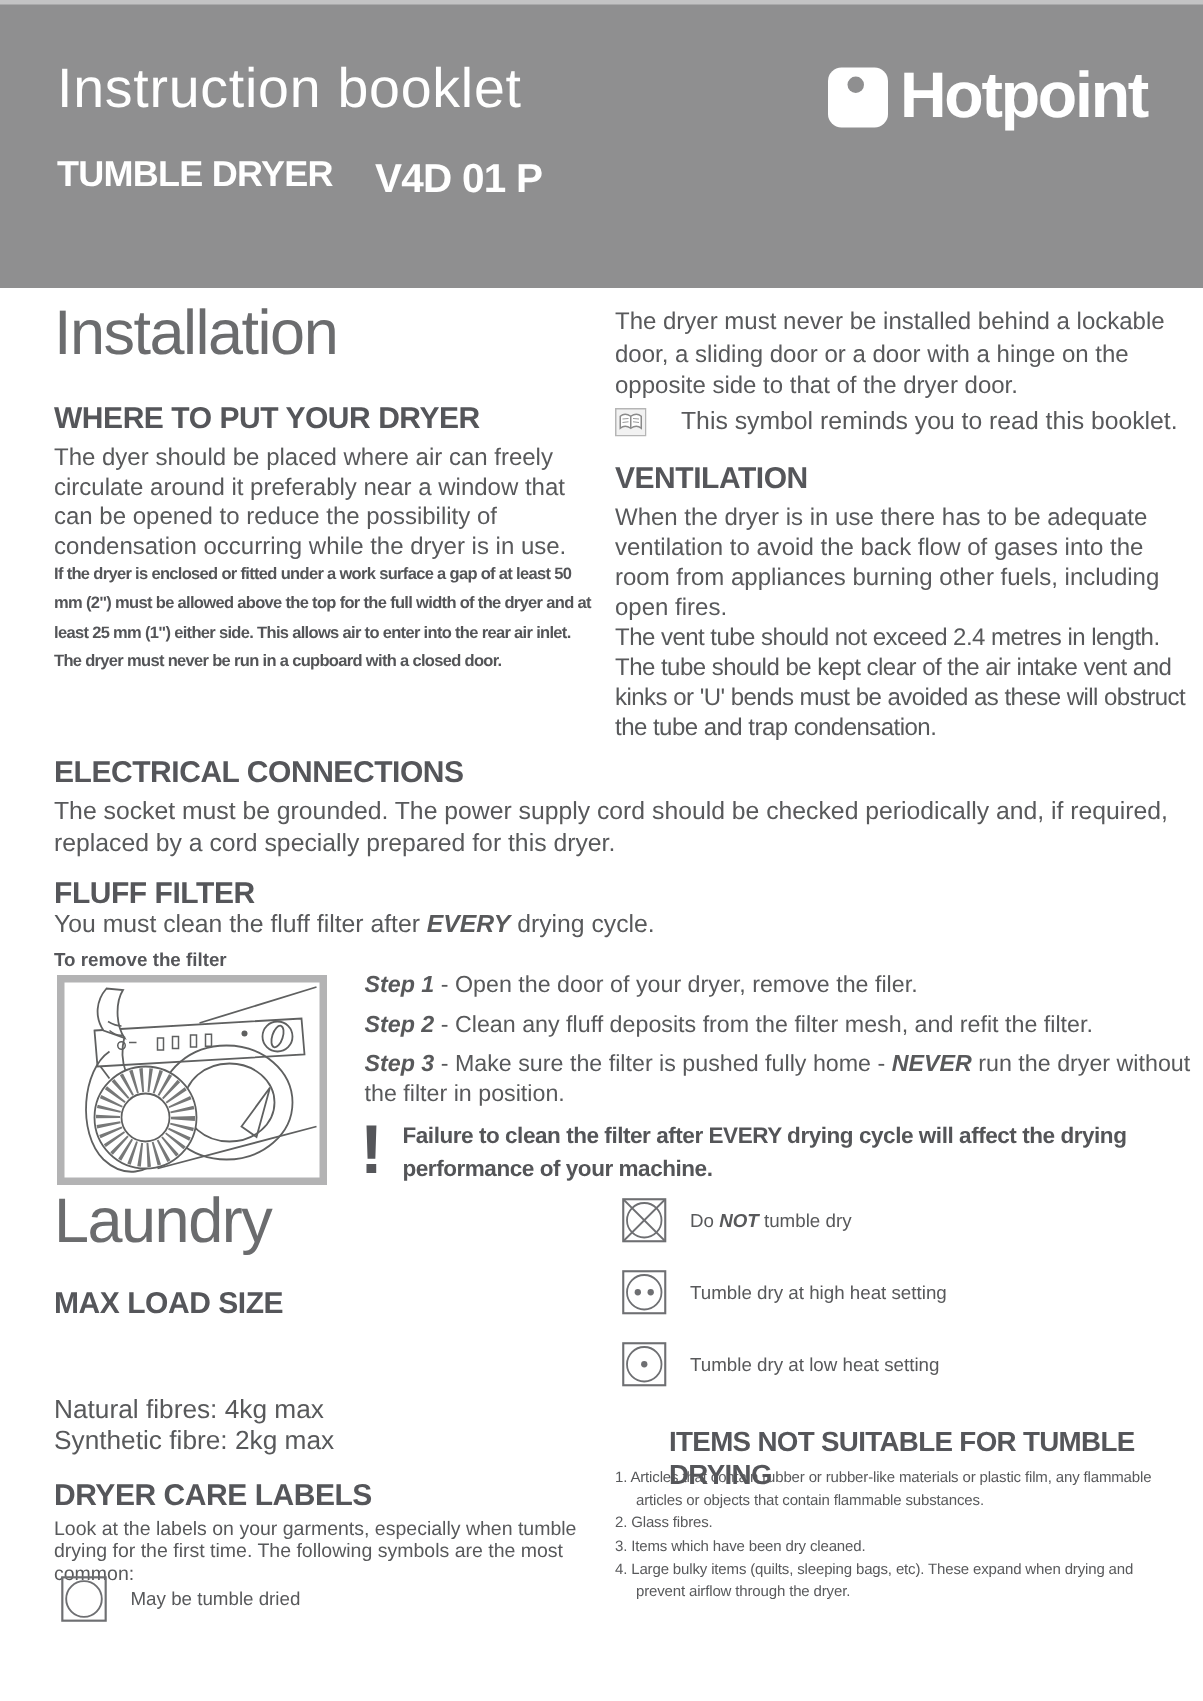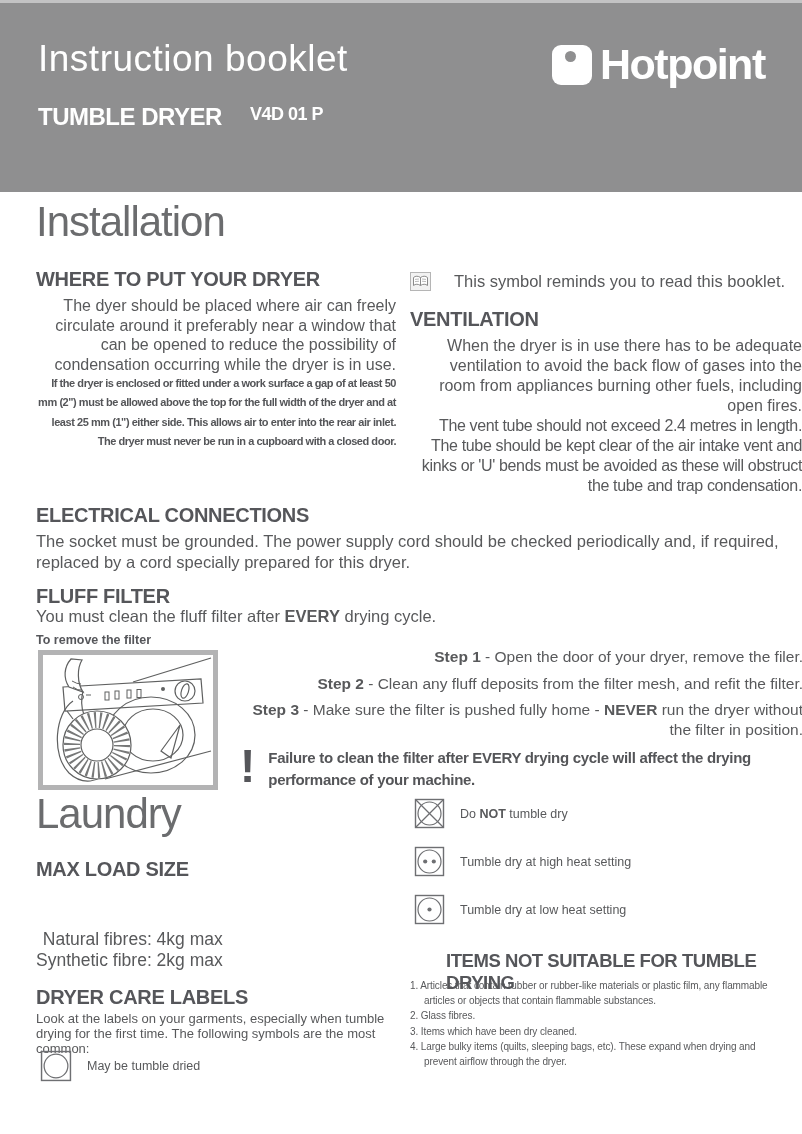--- a/index.html
+++ b/index.html
@@ -5,35 +5,35 @@
   html,body{margin:0;padding:0;background:#ffffff;}
   .page{position:relative;width:802px;height:1134px;background:#ffffff;overflow:hidden;
         font-family:"Liberation Sans","DejaVu Sans",sans-serif;color:#58595B;}
   
   .header{position:absolute;left:0;top:0;width:802px;height:192px;background:#8F8F90;}
   .top-edge{position:absolute;left:0;top:0;width:802px;height:3px;background:#C3C3C4;}
   .doc-title{position:absolute;left:38px;top:38px;font-size:37px;font-weight:400;
              letter-spacing:0.5px;color:#ffffff;}
   .product{position:absolute;left:38px;top:103px;font-size:24px;font-weight:bold;
            letter-spacing:-0.5px;color:#ffffff;}
-  .model{position:absolute;left:250px;top:104px;font-size:18px;font-weight:bold;
+  .model{position:absolute;left:250px;top:104px;font-size:27px;font-weight:bold;
          letter-spacing:-0.5px;color:#ffffff;}
   .brand{position:absolute;left:552px;top:42px;height:44px;}
   .brand-mark{position:absolute;left:0;top:3px;width:40px;height:40px;background:#ffffff;
               border-radius:9px;}
   .brand-dot{position:absolute;left:13px;top:6px;width:11px;height:11px;border-radius:50%;
              background:#8F8F90;}
   .brand-word{position:absolute;left:48px;top:-2px;font-size:43px;font-weight:bold;
               letter-spacing:-1.5px;color:#ffffff;}
   
   .h-big{position:absolute;font-size:42px;font-weight:400;color:#6B6C6E;letter-spacing:-1px;}
   .h-sec{position:absolute;font-size:20px;font-weight:bold;color:#55565A;letter-spacing:-0.3px;}
   .body-t{font-size:16px;line-height:19.5px;color:#58595B;}
-  .page p{margin:0;text-align:right;}
-  b,.bold{font-weight:bold;}
+  .page p{margin:0;}
+  b,.bold{font-weight:bold;font-style:italic;}
   
   .where-body{position:absolute;left:36px;top:296px;width:360px;}
   .where-body .bold-para{font-weight:bold;font-size:11px;letter-spacing:-0.45px;line-height:19.4px;color:#545558;}
   .door-note{position:absolute;left:410px;top:204px;width:392px;font-size:16px;line-height:21.5px;}
   .book-note{position:absolute;left:410px;top:271px;width:392px;display:flex;align-items:flex-start;gap:23px;
              font-size:16.5px;line-height:20px;}
   .book-ico{flex:0 0 auto;margin-top:1px;}
   .vent-body{position:absolute;left:410px;top:336px;width:392px;font-size:16px;line-height:20px;}
   .vent-body .p2{letter-spacing:-0.35px;}
   .elec-body{position:absolute;left:36px;top:531px;width:762px;font-size:16.5px;line-height:20.5px;}
@@ -78,20 +78,21 @@
 
   <div class="h-big" style="left:36px;top:198px;">Installation</div>
 
   <div class="h-sec" style="left:36px;top:268px;">WHERE TO PUT YOUR DRYER</div>
 
   <div class="where-body body-t">
     <p>The dyer should be placed where air can freely circulate around it preferably near a window that can be opened to reduce the possibility of condensation occurring while the dryer is in use.</p>
     <p class="bold-para">If the dryer is enclosed or fitted under a work surface a gap of at least 50 mm (2") must be allowed above the top for the full width of the dryer and at least 25 mm (1") either side. This allows air to enter into the rear air inlet. The dryer must never be run in a cupboard with a closed door.</p>
   </div>
 
+  <div class="door-note">The dryer must never be installed behind a lockable door, a sliding door or a door with a hinge on the opposite side to that of the dryer door.</div>
 
   <div class="book-note">
     <span class="book-ico">
       <svg width="21" height="19" viewBox="0 0 21 19">
         <rect x="0.5" y="0.5" width="20" height="18" fill="#f2f2f2" stroke="#b5b5b5" stroke-width="1"></rect>
         <path d="M3.5,5.5 C5.5,3.8 8,3.8 10.5,5.5 C13,3.8 15.5,3.8 17.5,5.5 L17.5,13.5 C15.5,11.8 13,11.8 10.5,13.5 C8,11.8 5.5,11.8 3.5,13.5 Z" fill="#ffffff" stroke="#8a8a8a" stroke-width="1"></path>
         <line x1="10.5" y1="5.5" x2="10.5" y2="13.5" stroke="#8a8a8a" stroke-width="1"></line>
         <path d="M5,7.4 L9,7 M12,7 L16,7.4 M5,9.6 L9,9.2 M12,9.2 L16,9.6" stroke="#9a9a9a" stroke-width="0.7" fill="none"></path>
       </svg>
     </span>

